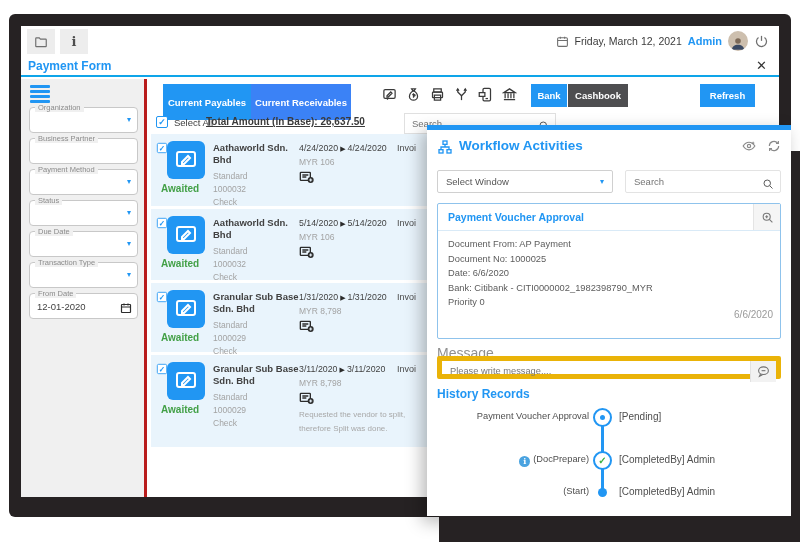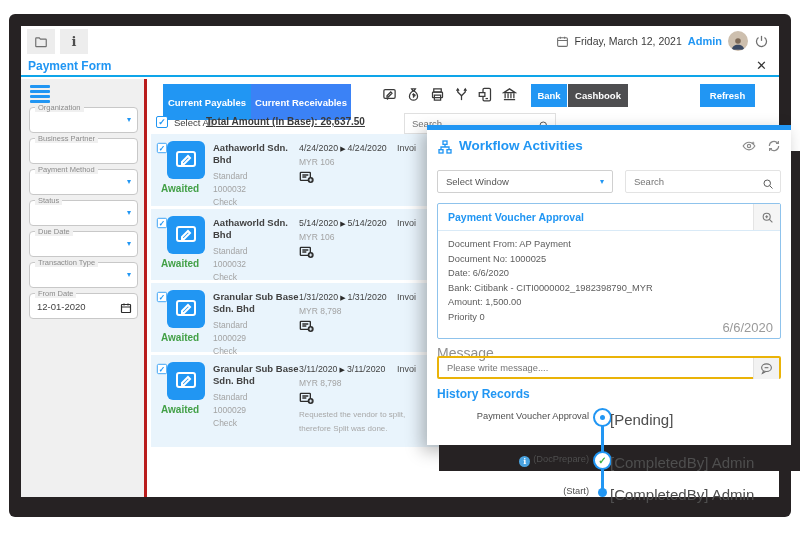--- a/index.html
+++ b/index.html
@@ -106,21 +106,21 @@
   .rsub { position:absolute; left:62px; top:36px; font-size:8.5px; color:#a3a3a3; line-height:1.55; }
   .rdates { position:absolute; left:148px; top:9px; font-size:8.8px; color:#3f3f3f; }
   .rdates .play { font-size:7px; color:#2b2b2b; margin:0 2px; }
   .ramount { position:absolute; left:148px; top:23px; font-size:8.5px; color:#a3a3a3; }
   .dicon { position:absolute; left:148px; top:35px; color:#2c2c2c; }
   .dicon svg { width:16px; height:16px; }
   .rnote { position:absolute; left:148px; top:53px; width:134px; font-size:8px; color:#a8a8a8; line-height:1.7; }
   .rref { position:absolute; left:246px; top:9px; font-size:9px; color:#4a4a4a; }
   
   .panel {
-    position:absolute; left:427px; top:125px; width:364px; height:320px; background:#fff;
+    position:absolute; left:427px; top:125px; width:364px; height:391px; background:#fff;
     z-index:10; box-shadow:12px 26px 0 #262223, -5px 6px 16px rgba(0,0,0,.28);
   }
   .p-strip { height:5px; background:#2196f3; }
   .p-icon { position:absolute; left:10px; top:14px; color:#2196f3; }
   .p-icon svg { width:16px; height:16px; }
   .p-title { position:absolute; left:32px; top:13px; font-size:13.5px; font-weight:bold; color:#2196f3; }
   .p-head-icons { position:absolute; right:10px; top:14px; display:flex; gap:11px; color:#8a8a8a; }
   .p-head-icons svg { width:14px; height:14px; cursor:pointer; }
   .p-select {
     position:absolute; left:10px; top:45px; width:176px; height:23px;
@@ -139,39 +139,39 @@
   .pc-head { position:relative; height:27px; border-bottom:1px solid #d9eaf7; }
   .pc-title { position:absolute; left:10px; top:7px; font-size:10.5px; font-weight:bold; color:#2196f3; }
   .pc-zoom {
     position:absolute; right:0; top:0; width:27px; height:26px; background:#f5f5f5;
     border-left:1px solid #e4e4e4; display:flex; align-items:center; justify-content:center;
     color:#777; cursor:pointer;
   }
   .pc-zoom svg { width:13px; height:13px; }
   .pc-body { padding:8px 10px 0; font-size:9.3px; color:#5c5c5c; }
   .pc-body div { margin-bottom:4.5px; }
-  .pc-date { position:absolute; right:7px; bottom:3px; font-size:13px; color:#9a9a9a; }
+  .pc-date { position:absolute; right:7px; bottom:18px; font-size:10px; color:#9a9a9a; }
   .msg-label { position:absolute; left:10px; top:220px; font-size:14px; color:#8f8f8f; }
-  .msg-input { position:absolute; left:10px; top:231px; width:344px; height:23px; border:2px solid #eab308; border-radius:2px;padding-left:48px; }
+  .msg-input { position:absolute; left:10px; top:231px; width:344px; height:23px; border:5px solid #eab308; border-radius:2px;padding-left:48px; }
   .msg-input input {
     border:none; outline:none; background:transparent; position:absolute; left:8px; top:5px; width:290px;
     font-size:9.3px; color:#555; font-family:"Liberation Sans", sans-serif;
   }
   .msg-chat {
     position:absolute; right:0; top:0; width:26px; height:21px; background:#f2f2f2;
     border-left:1px solid #e2e2e2; display:flex; align-items:center; justify-content:center;
     color:#6f6f6f; cursor:pointer;
   }
   .msg-chat svg { width:13px; height:13px; }
   .hist-title { position:absolute; left:10px; top:262px; font-size:12px; font-weight:bold; color:#2196f3; }
   .timeline { position:absolute; left:0; top:283px; right:0; height:100px; }
   .t-line { position:absolute; left:174px; top:9px; width:2.5px; height:75px; background:#2196f3; }
   .t-row { position:absolute; left:0; right:0; height:19px; }
   .t-label { position:absolute; left:0; top:3px; width:162px; text-align:right; font-size:9.3px; color:#4e4e4e; }
-  .t-status { position:absolute; left:183px; top:3px; font-size:15px; color:#4e4e4e; }
+  .t-status { position:absolute; left:192px; top:3px; font-size:10px; color:#4e4e4e; }
   .t-node {
     position:absolute; left:166px; top:0; width:19px; height:19px; border-radius:50%;
     background:#fff; border:2.5px solid #2196f3; display:flex; align-items:center; justify-content:center;
   }
   .t-node .dot { width:5px; height:5px; border-radius:50%; background:#2196f3; }
   .t-node .chk { font-size:10px; font-weight:bold; color:#3cb043; line-height:1; }
   .t-node-start { position:absolute; left:171px; top:5px; width:9px; height:9px; border-radius:50%; background:#2196f3; }
   .info-badge {
     display:inline-flex; width:11px; height:11px; border-radius:50%; background:#4aa3e0; color:#fff;
     font-size:8px; font-weight:bold; align-items:center; justify-content:center;
@@ -517,21 +517,20 @@
             <path d="M15.5 15.5L21 21"></path>
             <path d="M10.5 7.8v5.4M7.8 10.5h5.4"></path>
           </svg>
       </span>
     </div>
     <div class="pc-body">
       <div>Document From: AP Payment</div>
       <div>Document No: 1000025</div>
       <div>Date: 6/6/2020</div>
       <div>Bank: Citibank - CITI0000002_1982398790_MYR</div>
-      <div>Amount: 1,500.00</div>
       <div>Priority 0</div>
     </div>
     <span class="pc-date">6/6/2020</span>
   </div>
 
   <span class="msg-label">Message</span>
   <div class="msg-input">
     <input placeholder="Please write message...." style="">
     <span class="msg-chat">
       <svg viewBox="0 0 24 24" fill="none" stroke="currentColor" stroke-width="2">

